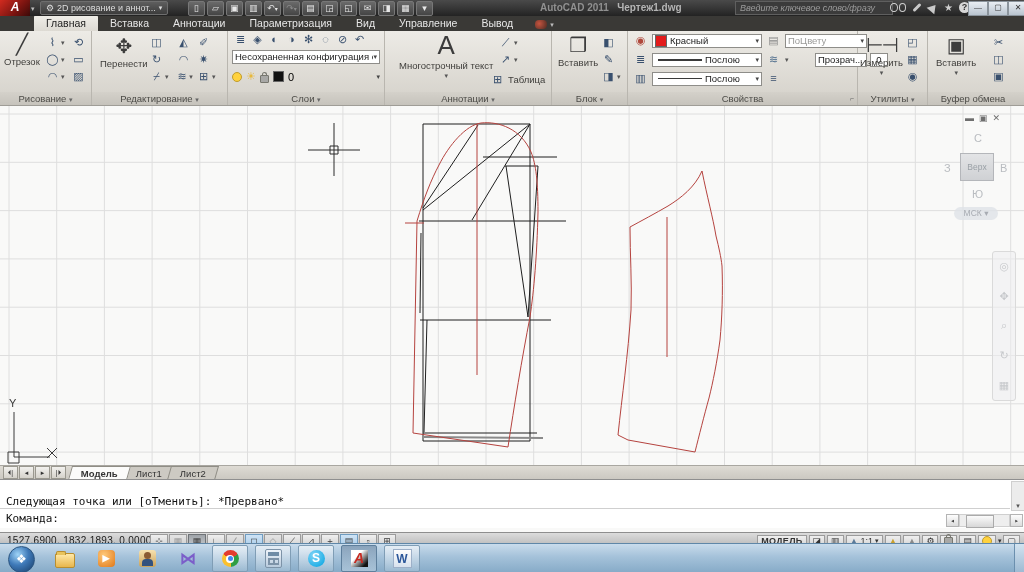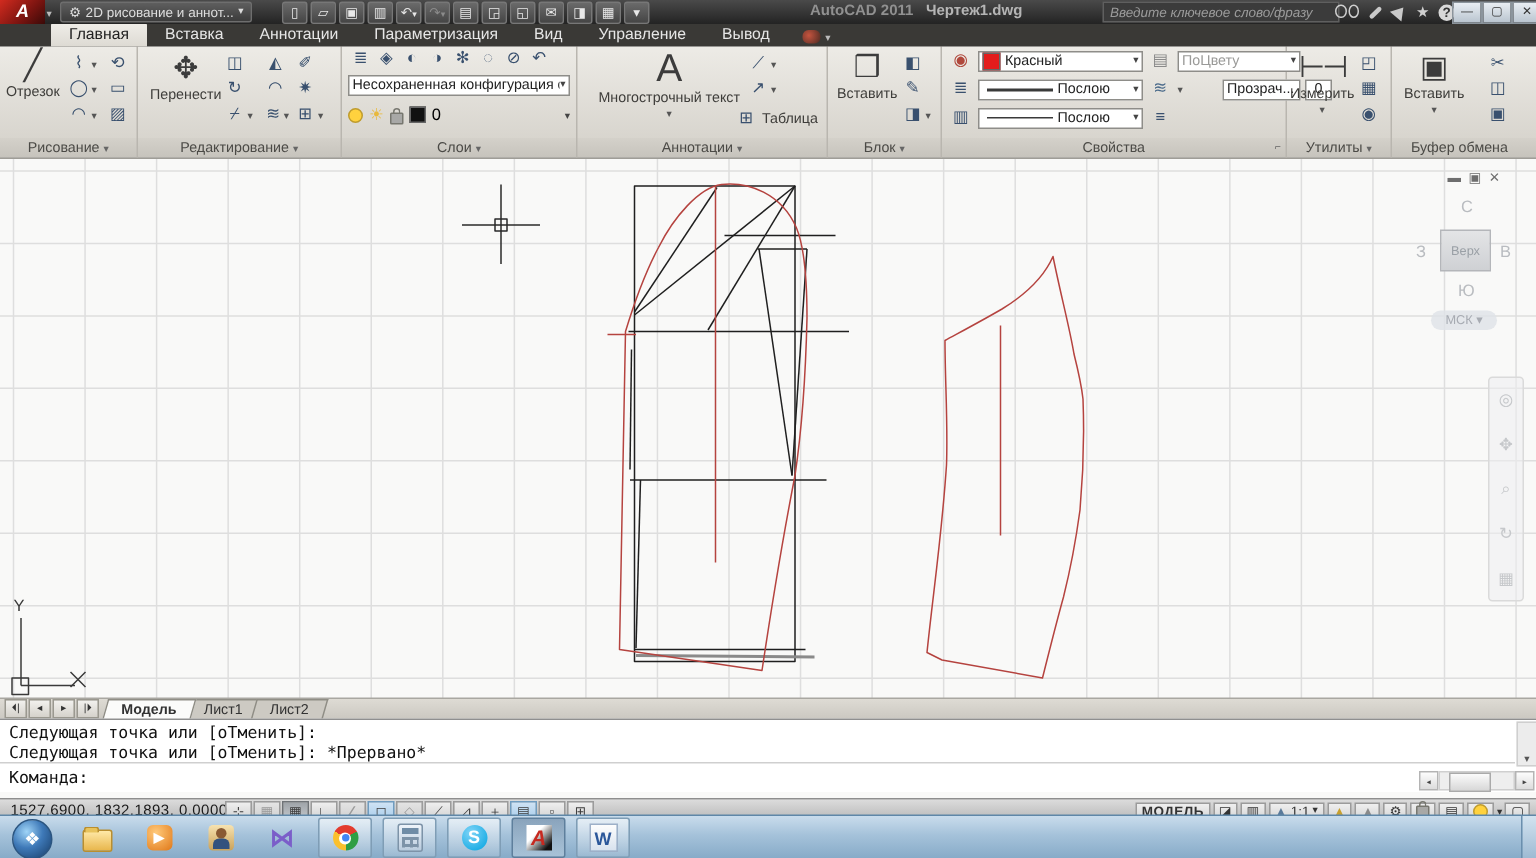--- a/index.html
+++ b/index.html
@@ -548,21 +548,20 @@
       <div class="mtab">
         <span>Лист1</span>
       </div>
       <div class="mtab">
         <span>Лист2</span>
       </div>
     </div>
 </div>
 
 <div class="abs command">
-  <div class="cmdline" style="top:2px;">Следующая точка или [оТменить]:</div>
   <div class="cmdline" style="top:15px;">Следующая точка или [оТменить]: *Прервано*</div>
   <div class="cmd-sep"></div>
   <div class="cmdline" style="top:32px;text-align:center;">Команда:</div>
   <div class="cmd-vscroll">
       <span>▾</span>
     </div>
   <div class="cmd-hscroll">
     <span class="hbtn">◂</span>
     <span class="htrack">
         <span class="hthumb"></span>

